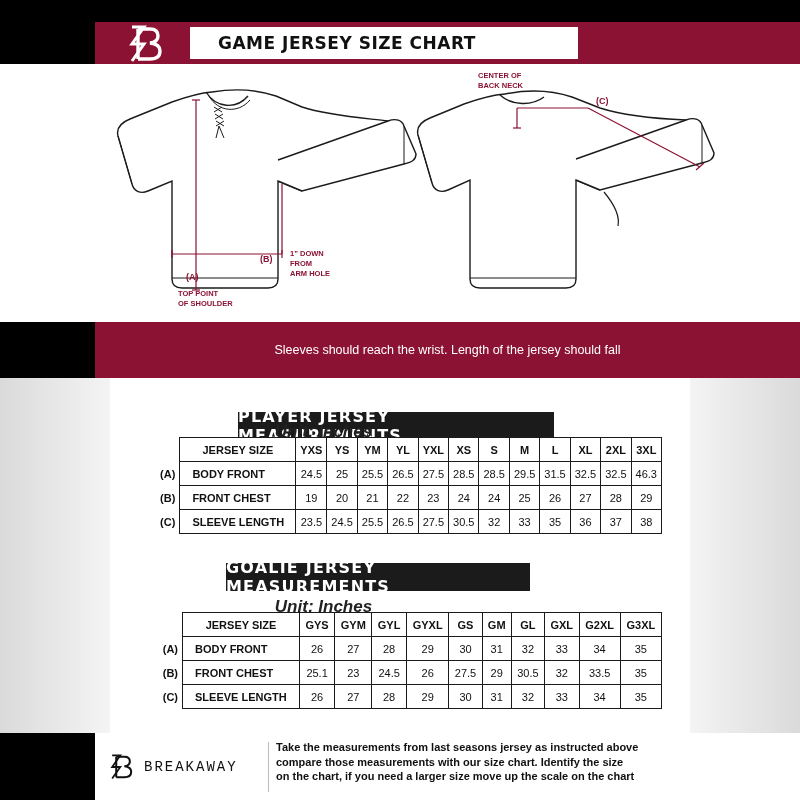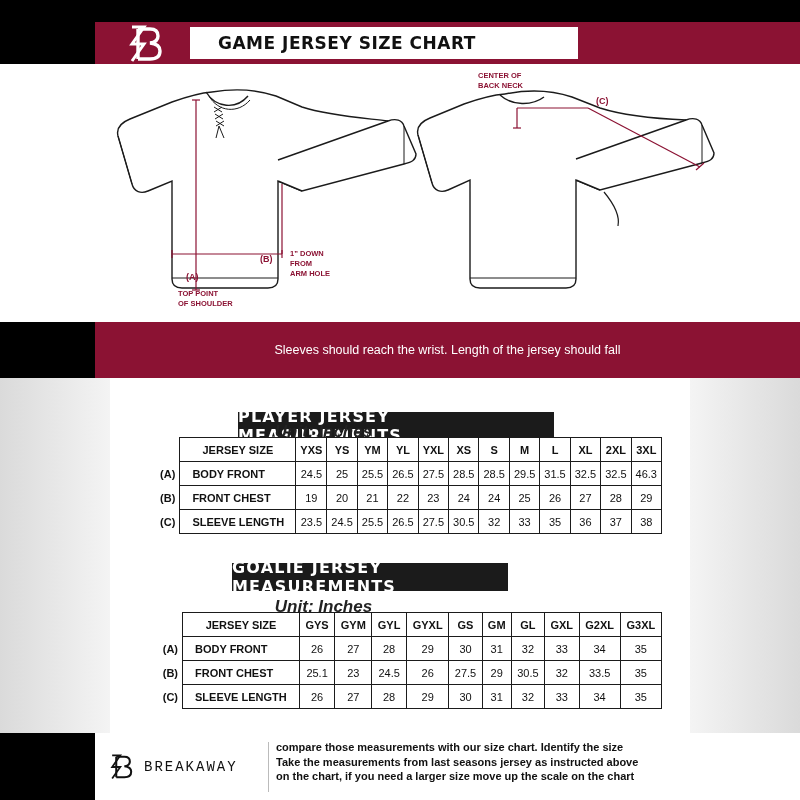--- a/index.html
+++ b/index.html
@@ -230,21 +230,21 @@
         <td>32</td>
         <td>33</td>
         <td>35</td>
         <td>36</td>
         <td>37</td>
         <td>38</td>
       </tr>
     </tbody>
   </table>
 
-  <div class="sectionbar" style="left:232px;top:563px;width:276px;height:28px;">
+  <div class="sectionbar" style="left:226px;top:563px;width:304px;height:28px;">
     <span>GOALIE JERSEY MEASUREMENTS</span>
   </div>
   <div class="unitline" style="top:597px;">Unit: Inches</div>
 
   <table class="sz" style="left:138px;top:612px;width:524px;">
     <tbody>
       <tr>
         <td class="hdr" style="width:36px;border:none;"></td>
         <td class="hdr" style="width:108px;">JERSEY SIZE</td>
         <td class="hdr">GYS</td>
@@ -307,18 +307,18 @@
   <div class="foot-white"></div>
   <div class="foot-logo">
     <svg width="34" height="34" viewBox="0 0 50 38">
       <path d="M18 4 L18 34 M18 4 L30 4 Q38 4 38 11 Q38 17 30 18 Q40 19 40 26 Q40 34 30 34 L18 34" stroke="#111" stroke-width="3" fill="none"></path>
       <path d="M12 2 L24 2 L12 19 L24 19 L12 36" stroke="#111" stroke-width="2.6" fill="none"></path>
     </svg>
     <span>BREAKAWAY</span>
   </div>
   <div class="foot-div"></div>
   <div class="foot-text">
+    <div>Take the measurements from last seasons jersey as instructed above</div>
     <div>compare those measurements  with our size chart. Identify the size</div>
-    <div>Take the measurements from last seasons jersey as instructed above</div>
     <div>on the chart, if you need a larger size move up the scale on the chart</div>
   </div>
 
 </div>
 
 </body></html>

